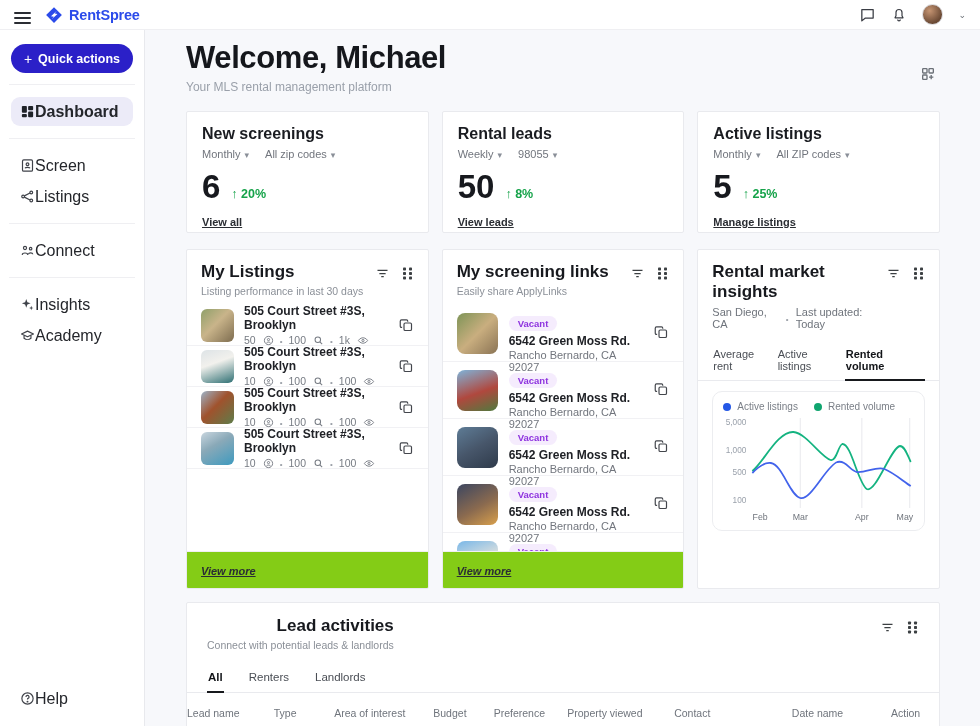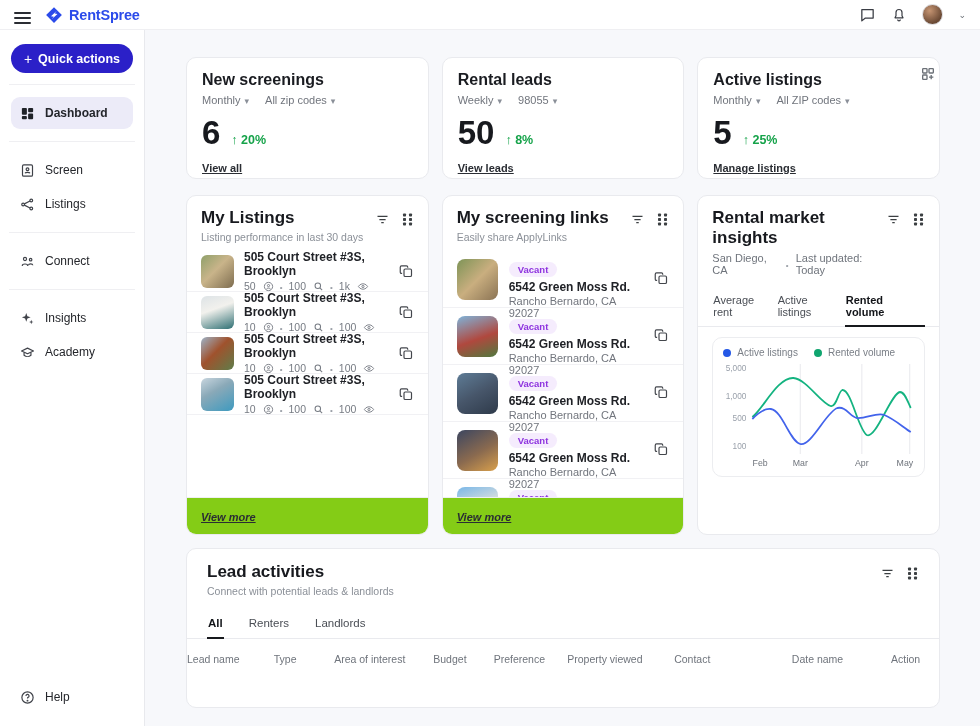--- a/index.html
+++ b/index.html
@@ -22,35 +22,35 @@
 
   
   .shell { display:flex; height:696px; }
   .sidebar { width:145px; background:#fff; border-right:1px solid #E8E9ED;
     padding:14px 11px 12px; display:flex; flex-direction:column; }
   .qa-btn { background:#2B20C8; color:#fff; border:none; border-radius:999px; height:29px;
     font-size:12.5px; font-weight:bold; display:flex; align-items:center; justify-content:center;
     gap:6px; cursor:pointer; font-family:inherit; width:100%; }
   .qa-plus { font-size:14px; font-weight:normal; line-height:1; }
   .side-divider { height:1px; background:#EFEFF2; margin:11px -2px; }
-  .side-item { display:flex; align-items:center; gap:10px; height:29px; padding:16px 9px;
-    border-radius:9px; font-size:12px; color:#24262B; cursor:pointer; margin:1px 0; }
+  .side-item { display:flex; align-items:center; height:29px; padding:5px 9px;
+    border-radius:9px; font-size:16px; color:#24262B; cursor:pointer; margin:1px 0; }
   .side-item.active { background:#ECEBF8; font-weight:bold; }
   .side-item svg { flex:0 0 auto; }
   .spacer { flex:1; }
 
   
   .main { flex:1; padding:10px 40px 0 41px; position:relative; overflow:hidden; }
   h1 { font-size:31px; font-weight:800; color:#15171C; letter-spacing:-.4px; }
   .page-sub { font-size:12px; color:#9AA0AA; margin-top:4px; }
   .widgets-btn { position:absolute; top:36px; right:44px; color:#6B7077; cursor:pointer; }
 
   
   .stats-row { display:flex; gap:13px; margin-top:17px; }
-  .card { background:#fff; border:1px solid #E9EAEE; border-radius:10px; }
+  .card { background:#fff; border:1px solid #E9EAEE; border-radius:2px; }
   .stat-card { flex:1; height:122px; padding:13px 15px; }
   .stat-title { font-size:16px; font-weight:bold; color:#1A1C21; }
   .stat-filters { display:flex; gap:16px; margin-top:5px; font-size:11px; color:#71757D; }
   .filter { cursor:pointer; }
   .caret::after { content:"▾"; font-size:9px; margin-left:4px; color:#8A8F98; }
   .stat-value-row { display:flex; align-items:baseline; gap:11px; margin-top:8px; }
   .stat-value { font-size:33px; font-weight:800; color:#17191E; }
   .stat-change { font-size:12.5px; font-weight:bold; color:#16A34A; }
   .up::before { content:"↑ "; }
   .link { font-size:11px; font-weight:bold; color:#2A2D33; text-decoration:underline; cursor:pointer; }
@@ -110,21 +110,21 @@
   .ibox { flex:1; background:#F2F2F5; border-radius:8px; padding:8px 8px 7px; }
   .ibox-label { font-size:9.8px; color:#3E424A; }
   .ibox-value { font-size:12px; font-weight:bold; color:#17191E; margin-top:4px; }
   .ibox-value.green { color:#16A34A; }
   .chart-box { margin:10px 14px 0; border:1px solid #ECEDF0; border-radius:10px; padding:9px 10px 6px; }
   .legend { display:flex; gap:16px; align-items:center; font-size:10px; color:#7A7F87; }
   .ldot { width:8px; height:8px; border-radius:50%; display:inline-block; margin-right:6px; vertical-align:-1px; }
 
   
   .lead-card { margin-top:13px; height:160px; overflow:hidden; }
-  .lead-card .card-header { padding:13px 20px 6px; }
+  .lead-card .card-header { padding:13px 20px 6px;text-align:right; }
   .lead-tabs { display:flex; gap:24px; padding:0 20px; margin-top:10px; border-bottom:1px solid #E9EAEE; }
   .ltab { font-size:11.5px; color:#4A4E55; padding:4px 1px 8px; cursor:pointer; }
   .ltab.active { font-weight:bold; color:#121418; border-bottom:2px solid #17191D; margin-bottom:-1px; }
   .lt-grid { display:grid; padding:0 20px;
     grid-template-columns:1.12fr .78fr 1.28fr .78fr .95fr 1.38fr 1.52fr 1.28fr .62fr; }
   .lt-head { font-size:10.5px; color:#6F747C; padding:14px 0 10px; }
 
   svg { display:block; }
   .chart-svg text { font-family:"Liberation Sans", sans-serif; }
 </style>
@@ -248,20 +248,22 @@
             <circle cx="12" cy="12" r="9"></circle>
             <path d="M9.5 9.5a2.5 2.5 0 1 1 3.4 2.3c-.8.3-.9 1-.9 1.7"></path>
             <circle cx="12" cy="17" r=".6" fill="#3F4249"></circle>
           </svg>
       </span>
       <span>Help</span>
     </div>
   </div>
 
   <div class="main">
+    <h1>Welcome, Michael</h1>
+    <div class="page-sub">Your MLS rental management platform</div>
     <span class="widgets-btn">
       <svg width="16" height="16" viewBox="0 0 24 24" fill="none" stroke="#6B7077" stroke-width="2">
           <rect x="4" y="4" width="6.5" height="6.5" rx="1"></rect>
           <rect x="13.5" y="4" width="6.5" height="6.5" rx="1"></rect>
           <rect x="4" y="13.5" width="6.5" height="6.5" rx="1"></rect>
           <path d="M16.8 13.5v6.5M13.5 16.8h6.5"></path>
         </svg>
     </span>
 
     <div class="stats-row">

